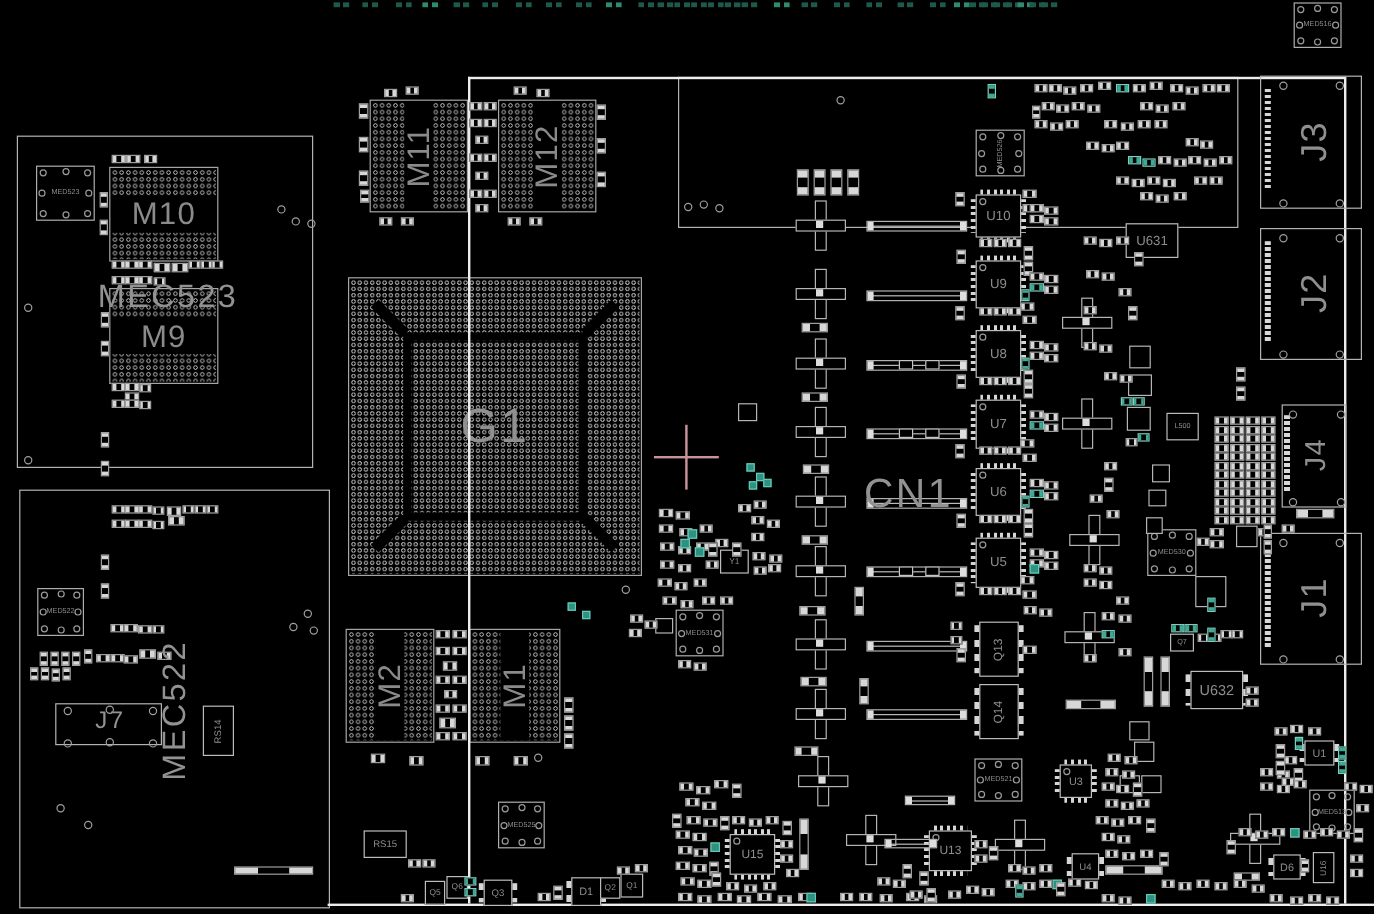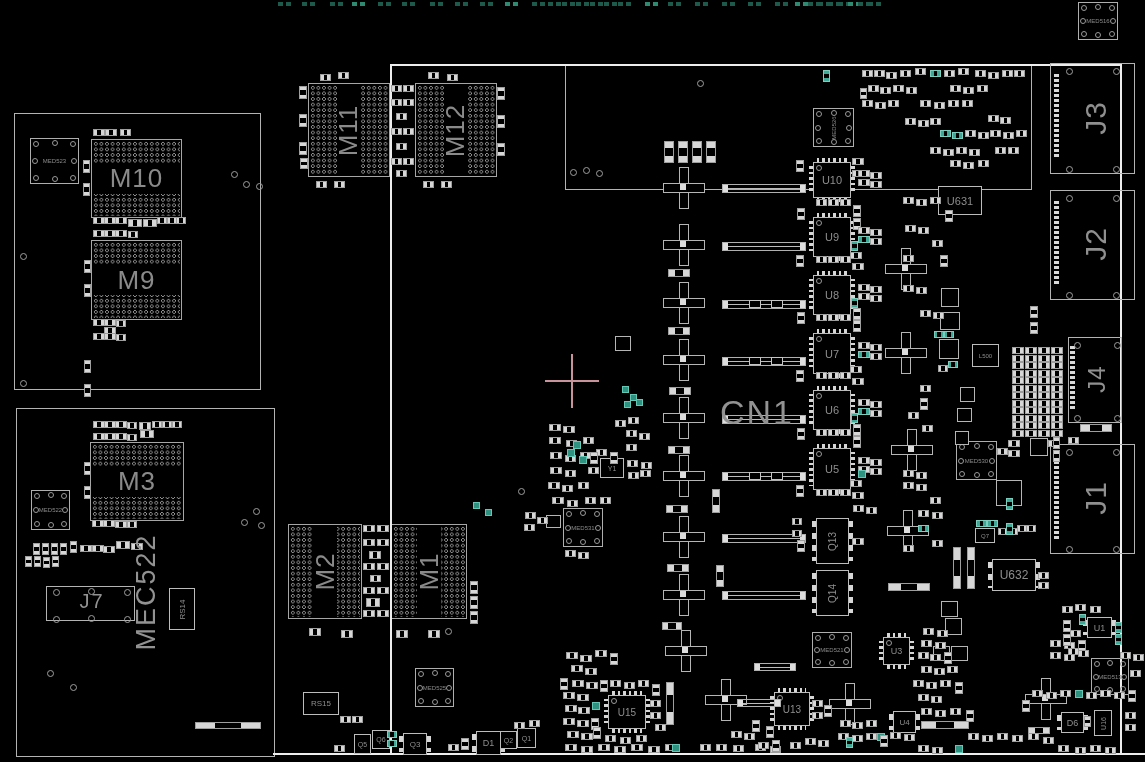--- a/index.html
+++ b/index.html
@@ -64,26 +64,20 @@
       <div class="bandh" style="top: 23.5px; height: 30px;">
         <div class="bgalab" style="font-size: 26px;">M10</div>
       </div>
     </div>
     <div class="bga" style="left: 91px; top: 240px; width: 89px; height: 78px;">
       <div class="dots" style="background-size: 5.6px 5.6px;"></div>
       <div class="bandh" style="top: 24px; height: 30px;">
         <div class="bgalab" style="font-size: 26px;">M9</div>
       </div>
     </div>
-    <div class="bga" style="left: 90px; top: 442px; width: 92px; height: 77px;">
-      <div class="dots" style="background-size: 5.6px 5.6px;"></div>
-      <div class="bandh" style="top: 23.5px; height: 30px;">
-        <div class="bgalab" style="font-size: 26px;">M3</div>
-      </div>
-    </div>
     <div class="bga" style="left: 308px; top: 83px; width: 80px; height: 92px;">
       <div class="dots" style="background-size: 5.6px 5.6px;"></div>
       <div class="bandv" style="left: 28px; width: 24px;">
         <div class="bgalab vtext" style="font-size: 26px;">M11</div>
       </div>
     </div>
     <div class="bga" style="left: 415px; top: 83px; width: 80px; height: 92px;">
       <div class="dots" style="background-size: 5.6px 5.6px;"></div>
       <div class="bandv" style="left: 28px; width: 24px;">
         <div class="bgalab vtext" style="font-size: 26px;">M12</div>
@@ -93,20 +87,29 @@
       <div class="dots" style="background-size: 5.6px 5.6px;"></div>
       <div class="bandv" style="left: 24px; width: 24px;">
         <div class="bgalab vtext" style="font-size: 26px;">M2</div>
       </div>
     </div>
     <div class="bga" style="left: 391px; top: 524px; width: 74px; height: 93px;">
       <div class="dots" style="background-size: 5.6px 5.6px;"></div>
       <div class="bandv" style="left: 25px; width: 24px;">
         <div class="bgalab vtext" style="font-size: 26px;">M1</div>
       </div>
+    </div>
+    <div class="bga" style="left: 290px; top: 231px; width: 243px; height: 247px;">
+      <div class="dots" style="background-size: 5.2px 5.2px;"></div>
+      <div class="g1ring" style="left: 45px; top: 45px; width: 139px; height: 143px;"></div>
+      <div class="g1diag" style="transform: rotate(45deg); left: 16px; top: 29px; width: 36px; height: 9px;"></div>
+      <div class="g1diag" style="transform: rotate(-45deg); left: 191px; top: 29px; width: 36px; height: 9px;"></div>
+      <div class="g1diag" style="transform: rotate(-45deg); left: 16px; top: 208px; width: 36px; height: 9px;"></div>
+      <div class="g1diag" style="transform: rotate(45deg); left: 191px; top: 208px; width: 36px; height: 9px;"></div>
+      <div class="g1lab" style="font-size: 40px; left: 50%; top: 50%; transform: translate(-50%, -50%);">G1</div>
     </div>
     <div class="bline" style="left: 390px; top: 64px; width: 1.5px; height: 689px;"></div>
     <div class="bline" style="left: 390px; top: 64px; width: 730px; height: 1.5px;"></div>
     <div class="bline" style="left: 1120px; top: 64px; width: 1.5px; height: 689px;"></div>
     <div class="bline" style="left: 273px; top: 753px; width: 872px; height: 1.5px;"></div>
     <div class="obox" style="left: 1050px; top: 63px; width: 83px; height: 109px;"></div>
     <div class="pins" style="left: 1054px; top: 74px; width: 5px; height: 84px;"></div>
     <div class="conlab vtext" style="font-size: 30px; left: 1096.48px; top: 117.5px; transform: translate(-50%, -50%) rotate(-90deg);">J3</div>
     <div class="obox" style="left: 1050px; top: 190px; width: 83px; height: 108px;"></div>
     <div class="pins" style="left: 1054px; top: 201px; width: 5px; height: 84px;"></div>
@@ -1070,16 +1073,17 @@
     <div class="tick b" style="left: 795px; top: 2px;"></div>
     <div class="tick" style="left: 808px; top: 2px;"></div>
     <div class="tick" style="left: 818px; top: 2px;"></div>
     <div class="tick" style="left: 828px; top: 2px;"></div>
     <div class="tick" style="left: 838px; top: 2px;"></div>
     <div class="tick b" style="left: 848px; top: 2px;"></div>
     <div class="tick" style="left: 858px; top: 2px;"></div>
     <div class="tick" style="left: 868px; top: 2px;"></div>
     <div class="xh" style="left: 545px; top: 380px; width: 54px; height: 2px;"></div>
     <div class="xh" style="left: 571px; top: 354px; width: 2px; height: 54px;"></div>
+    <div class="biglab" style="font-size: 27px; left: 140px; top: 247px; transform: translate(-50%, -50%);">MEC523</div>
     <div class="biglab" style="font-size: 27px; left: 146px; top: 592px; transform: translate(-50%, -50%) rotate(-90deg);">MEC522</div>
     <div class="biglab" style="font-size: 34px; left: 757px; top: 412px; transform: translate(-50%, -50%);">CN1</div>
     <div class="biglab" style="font-size: 20px; left: 92px; top: 601px; transform: translate(-50%, -50%);">J7</div>
   </div>
 
 </body></html>

